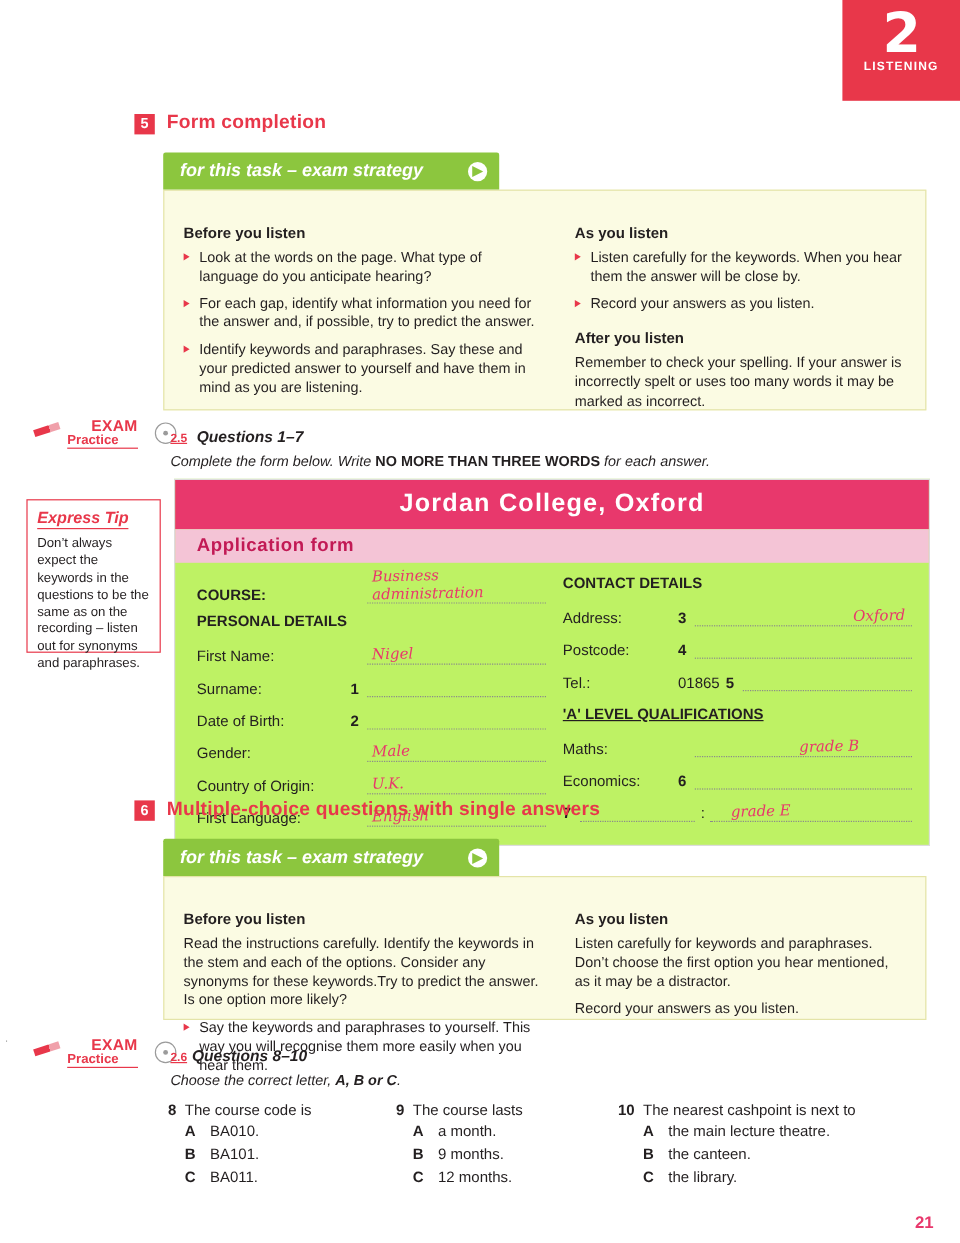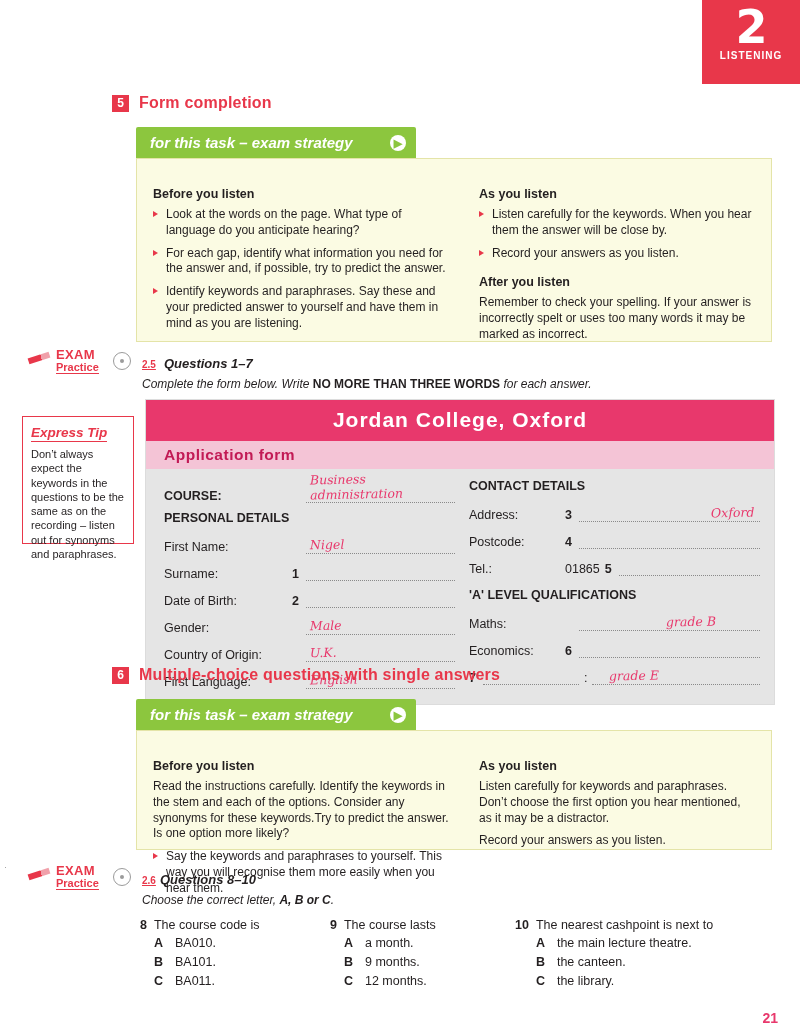--- a/index.html
+++ b/index.html
@@ -85,21 +85,21 @@
   .exam-practice{position:absolute;display:flex;align-items:center;gap:6px;}
   .ep-icon{
     width:22px;height:18px;position:relative;
   }
   .ep-icon .pencil{
     position:absolute;left:0;top:3px;width:22px;height:6px;
     background:linear-gradient(90deg,#e8374a 0 60%, #f0a0aa 60% 100%);
     transform:rotate(-18deg);
   }
   .ep-text{line-height:1.05;}
-  .ep-text .l1{color:#e8374a;font-weight:bold;font-size:13px;letter-spacing:0.3px;}
+  .ep-text .l1{color:#e8374a;font-weight:bold;font-size:13px;letter-spacing:0.3px;margin-left:20px;}
   .ep-text .l2{color:#e8374a;font-weight:bold;font-size:11px;border-bottom:1.5px solid #e8374a;}
   .cd-icon{
     width:16px;height:16px;border-radius:50%;border:1.5px solid #9b9b9b;
     position:relative;margin-left:8px;
   }
   .cd-icon:after{
     content:"";position:absolute;left:50%;top:50%;width:4px;height:4px;
     background:#9b9b9b;border-radius:50%;transform:translate(-50%,-50%);
   }
   .q-track{color:#e8374a;font-size:10px;font-weight:bold;text-decoration:underline;}
@@ -113,21 +113,21 @@
     padding:6px 8px 8px 8px;box-sizing:border-box;
   }
   .express-tip .et-title{
     color:#e8374a;font-weight:bold;font-style:italic;font-size:13.5px;
     border-bottom:1.5px solid #e8374a;display:inline-block;
     margin-bottom:5px;padding-bottom:1px;
   }
   .express-tip p{margin:0;font-size:11px;line-height:1.3;}
 
   
-  .formbox{position:absolute;background:#e5e5e5;border:1px solid #dcdcdc;}
+  .formbox{position:absolute;background:#bef264;border:1px solid #dcdcdc;}
   .form-title{
     background:#e8386c;color:#fff;text-align:center;
     font-size:21px;font-weight:bold;padding:8px 0 9px 0;
     letter-spacing:1px;
   }
   .form-sub{
     background:#f4c4d6;color:#c21a55;font-size:15.5px;font-weight:bold;
     padding:5px 0 5px 18px;letter-spacing:0.5px;
   }
   .form-cols{display:flex;padding:10px 14px 12px 18px;gap:14px;}
@@ -308,21 +308,21 @@
             </span>
         </div>
         <div class="frow">
           <span class="flabel reg" style="width:96px;">Tel.:</span>
           <span class="inline-pre">01865</span>
           <span class="fnum">5</span>
           <span class="fdots">
               <span class="ans"></span>
             </span>
         </div>
-        <div class="fhead" style="margin-top:12px;">'A' LEVEL QUALIFICATIONS</div>
+        <div class="fhead" style="margin-top:12px;text-decoration:underline;">'A' LEVEL QUALIFICATIONS</div>
         <div class="frow">
           <span class="flabel reg" style="width:96px;">Maths:</span>
           <span class="fnum"></span>
           <span class="fdots">
               <span class="ans" style="left:48%;">grade B</span>
             </span>
         </div>
         <div class="frow">
           <span class="flabel reg" style="width:96px;">Economics:</span>
           <span class="fnum">6</span>

